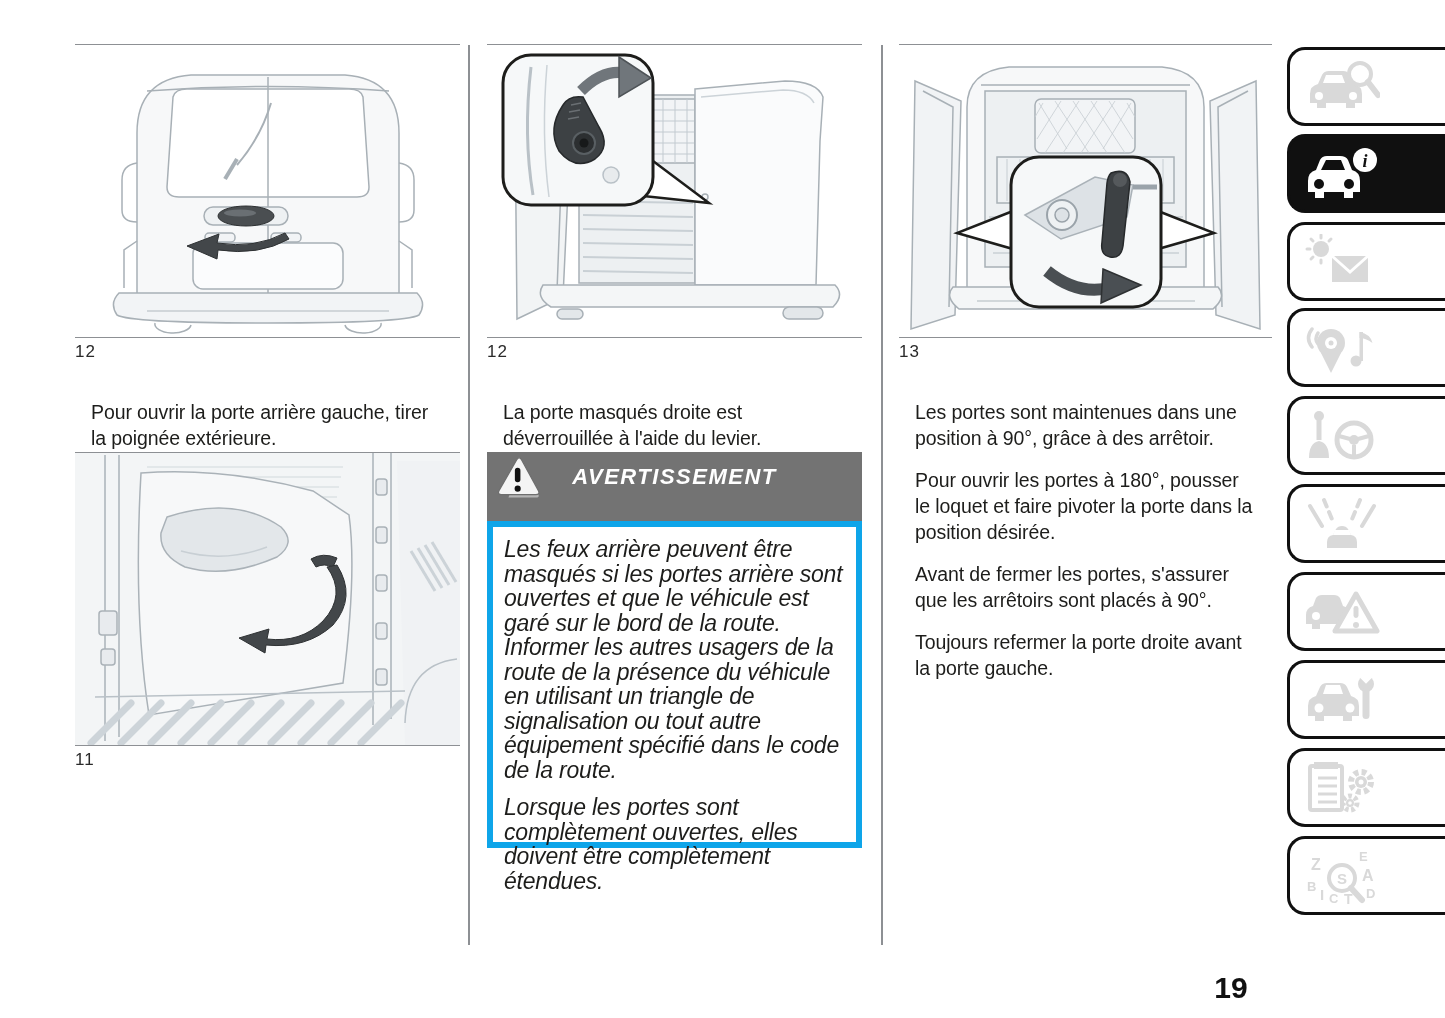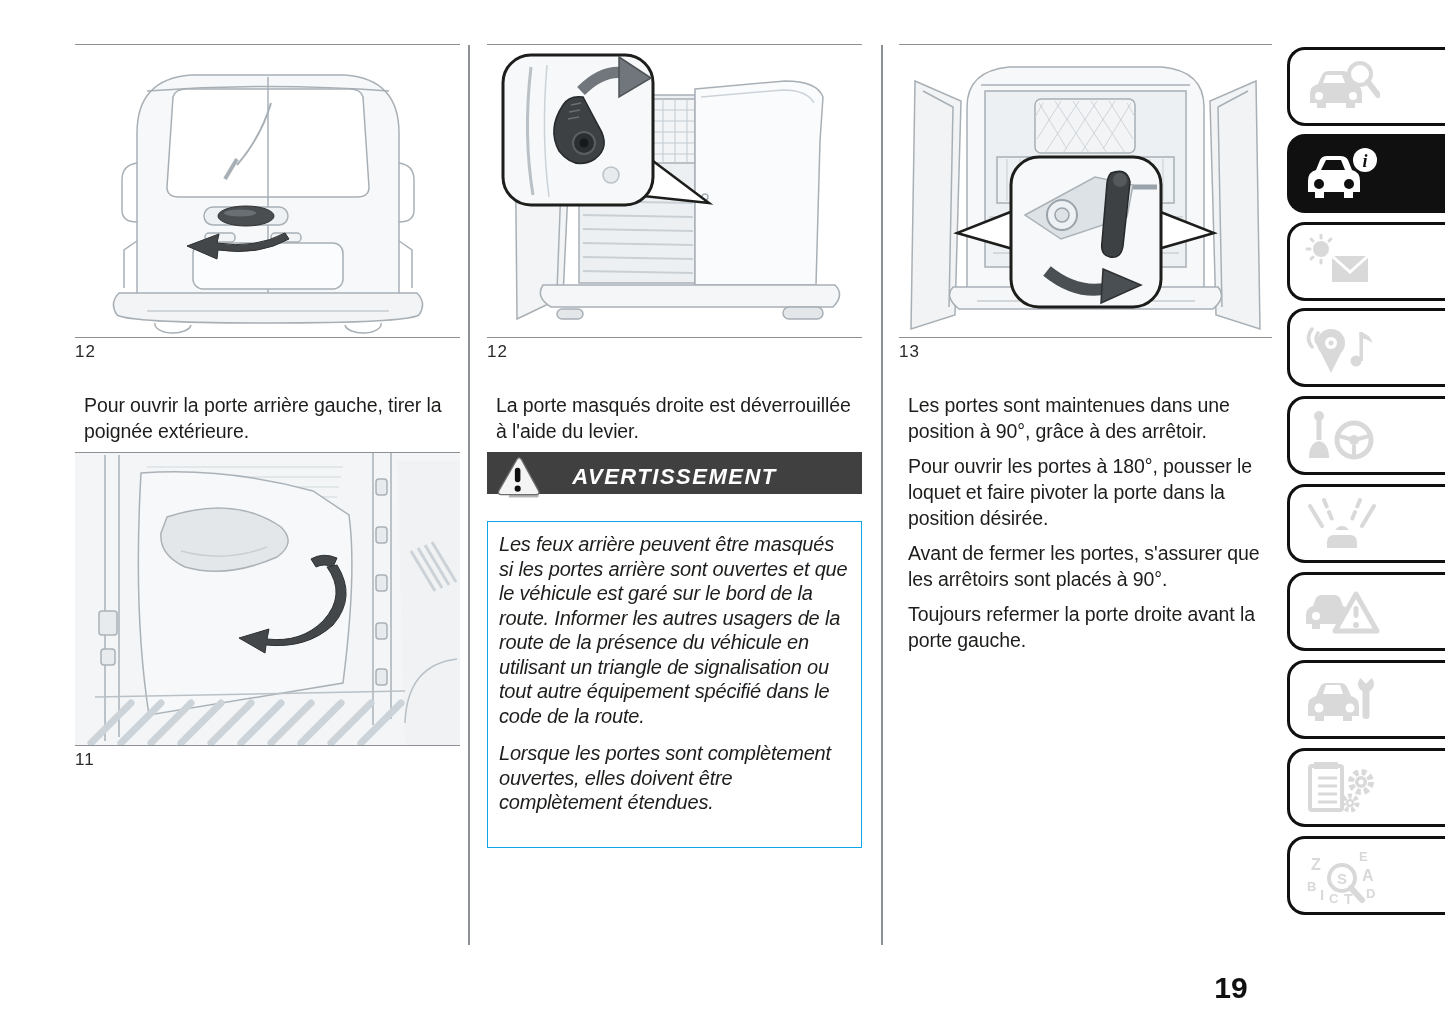--- a/index.html
+++ b/index.html
@@ -4,27 +4,27 @@
 <style>
   html,body{margin:0;padding:0}
   body{width:1445px;height:1018px;position:relative;background:#fff;overflow:hidden;
        font-family:"Liberation Sans",sans-serif;color:#1d1d1b}
   .col{position:absolute;top:0}
   .fig{position:absolute;left:0;width:100%}
   .fig .img{border-top:1.5px solid #8d9094;border-bottom:1.5px solid #8d9094;height:292px;overflow:hidden}
   .fig .img svg{display:block}
   .fig-label{font-size:17px;color:#2a2a2a;margin-top:4px;letter-spacing:1px}
   .body-text{position:absolute;font-size:19.5px;line-height:26px;letter-spacing:-0.1px}
-  .body-text p{margin:9px}
-  .warn-banner{position:absolute;height:42px;background:#404040;width:100%}
+  .body-text p{margin:16px}
+  .warn-banner{position:absolute;height:69px;background:#737373;width:100%}
   .warn-banner .tri{position:absolute;left:7px;top:4px}
   .warn-title{position:absolute;width:100%;top:12px;text-align:center;font-style:italic;
               font-weight:bold;color:#fff;font-size:22px;letter-spacing:1.5px}
-  .warn-box{position:absolute;width:100%;border:1px solid #0ea5e9;box-sizing:border-box;
-            padding:10px 11px;font-style:italic;font-size:20px;line-height:24.5px;letter-spacing:-0.2px}
+  .warn-box{position:absolute;width:100%;border:6px solid #0ea5e9;box-sizing:border-box;
+            padding:10px 11px;font-style:italic;font-size:23px;line-height:24.5px;letter-spacing:-0.2px}
   .warn-box p{margin:0}
   .warn-box p.gap{margin-top:13px}
   .vdiv{position:absolute;top:45px;height:900px;width:2px;background:#8d9094}
   .pagenum{position:absolute;top:971px;left:1190px;width:82px;text-align:center;
            font-weight:bold;font-size:30px;color:#111}
   .sb-btn{position:absolute;left:1287px;width:158px;height:79px;background:#fff;
           border:3px solid #101010;border-right:none;border-radius:18px 0 0 18px;
           box-sizing:border-box;display:flex;align-items:center;padding-left:14px}
   .sb-btn.active{background:#101010}
   .sb-btn svg{display:block}

